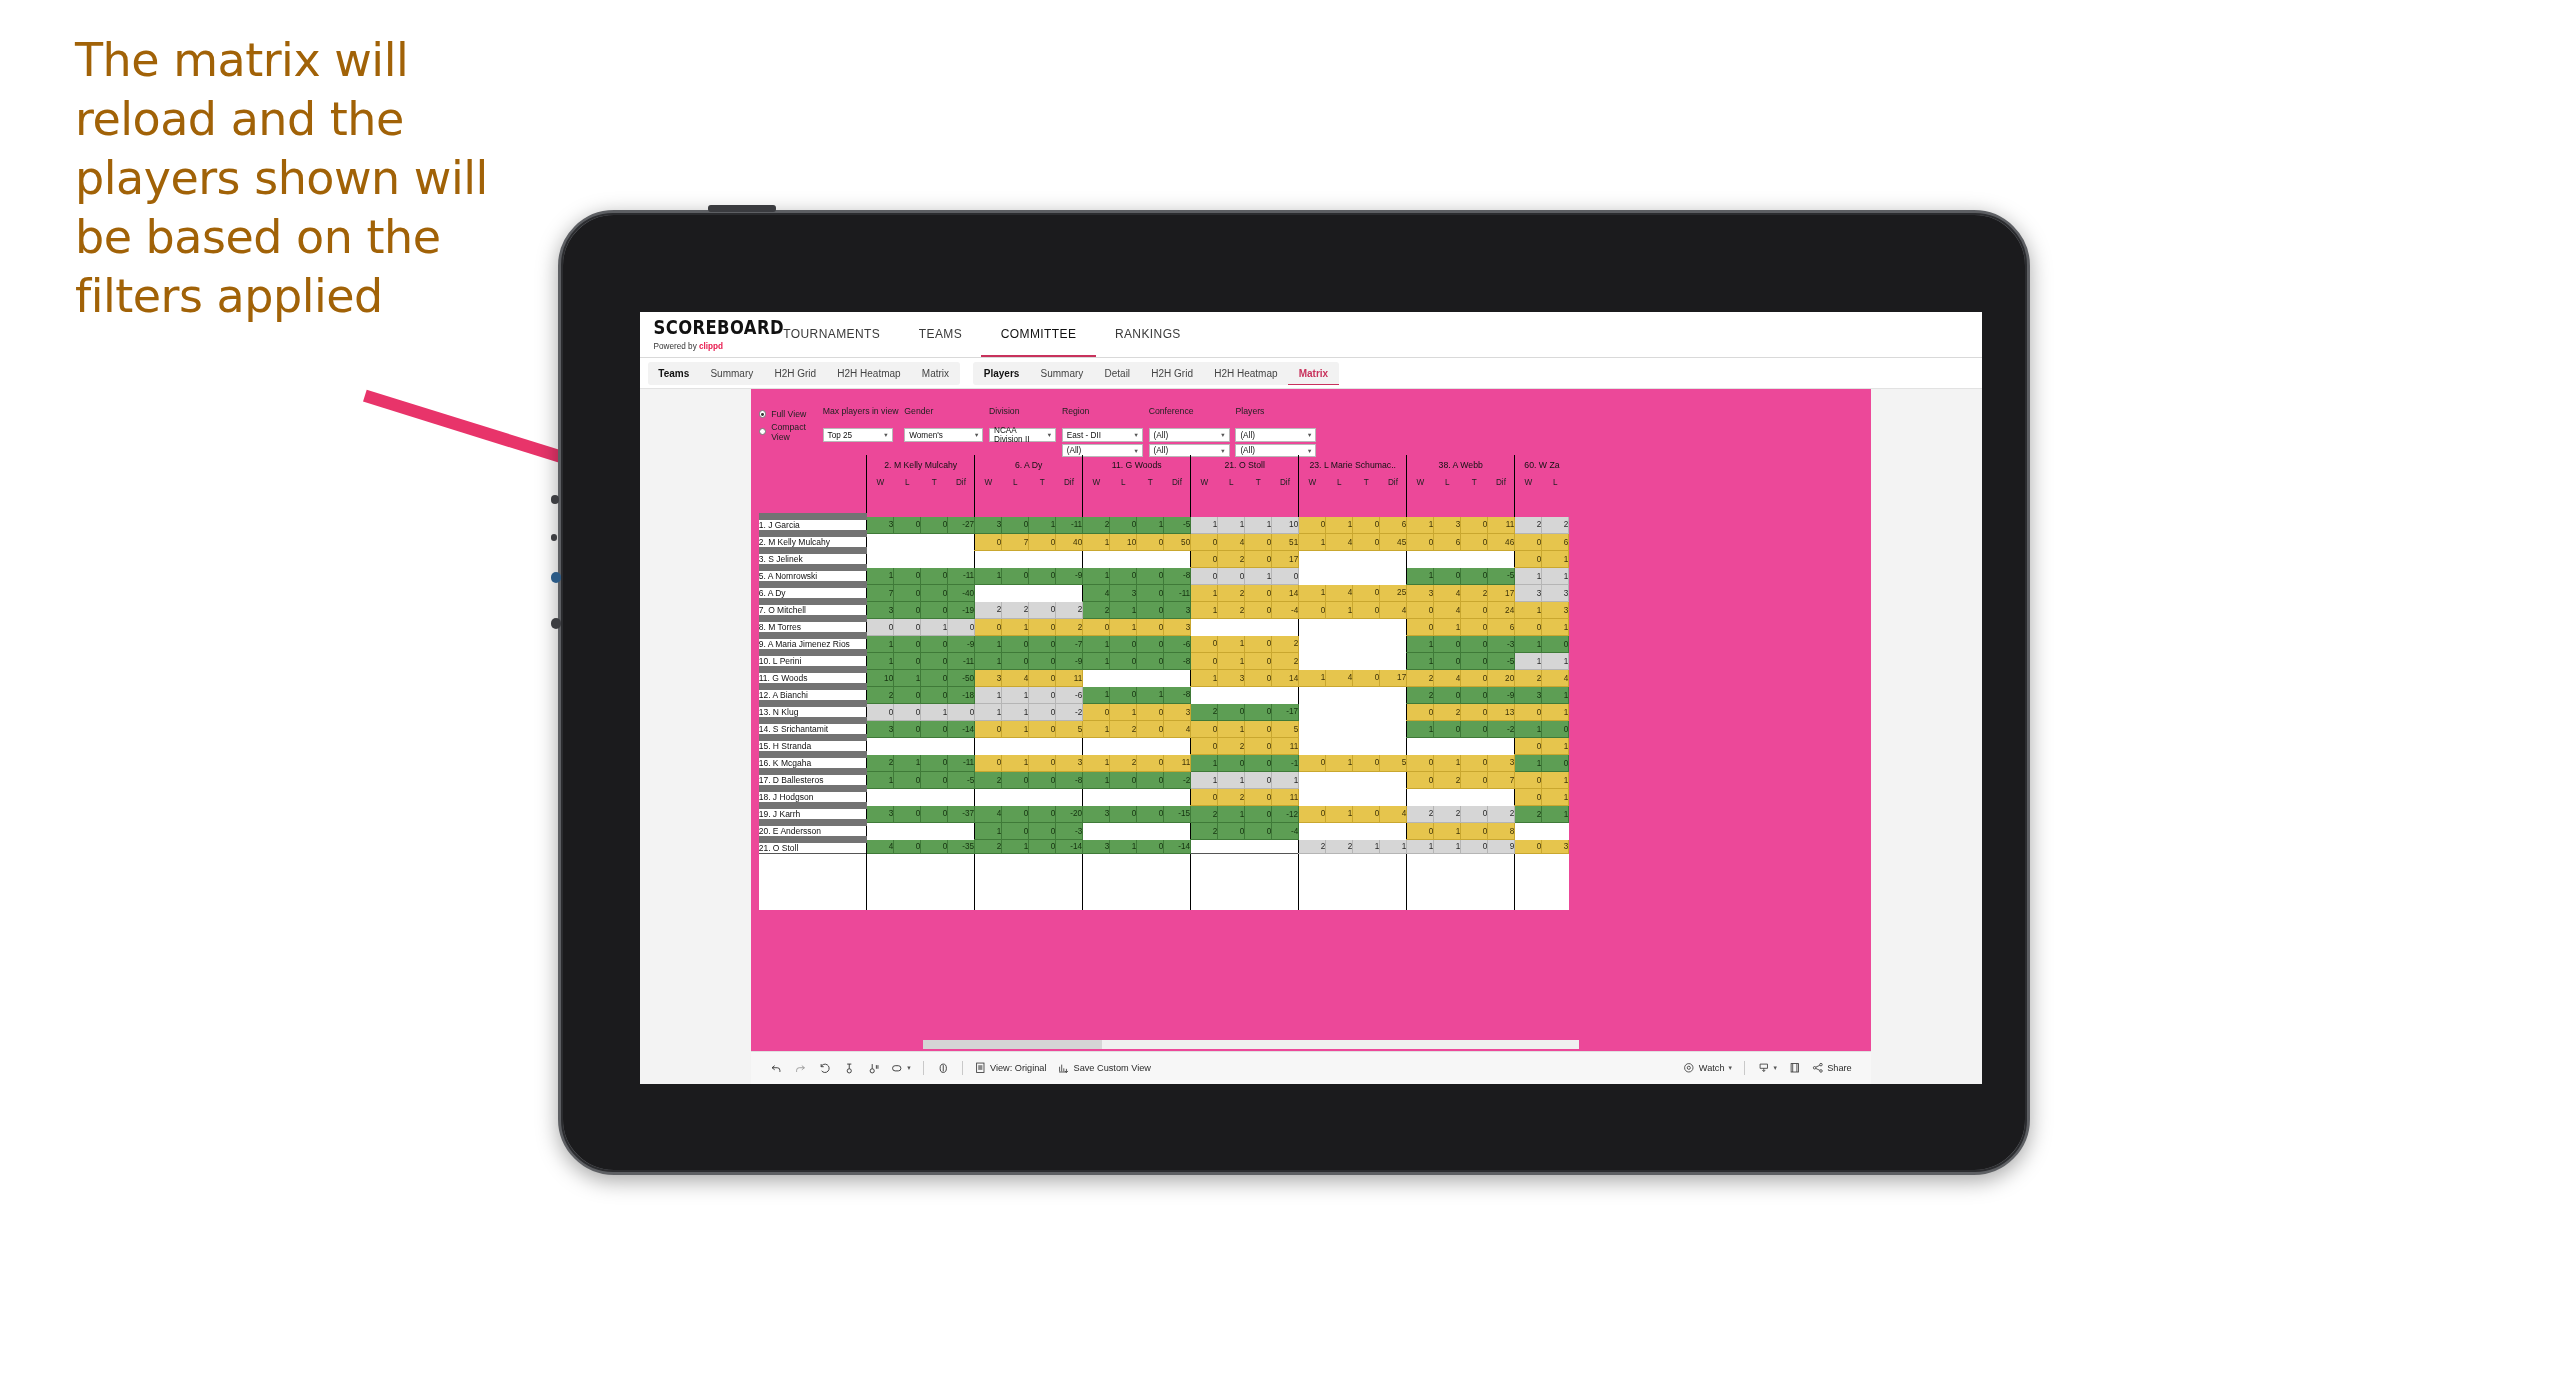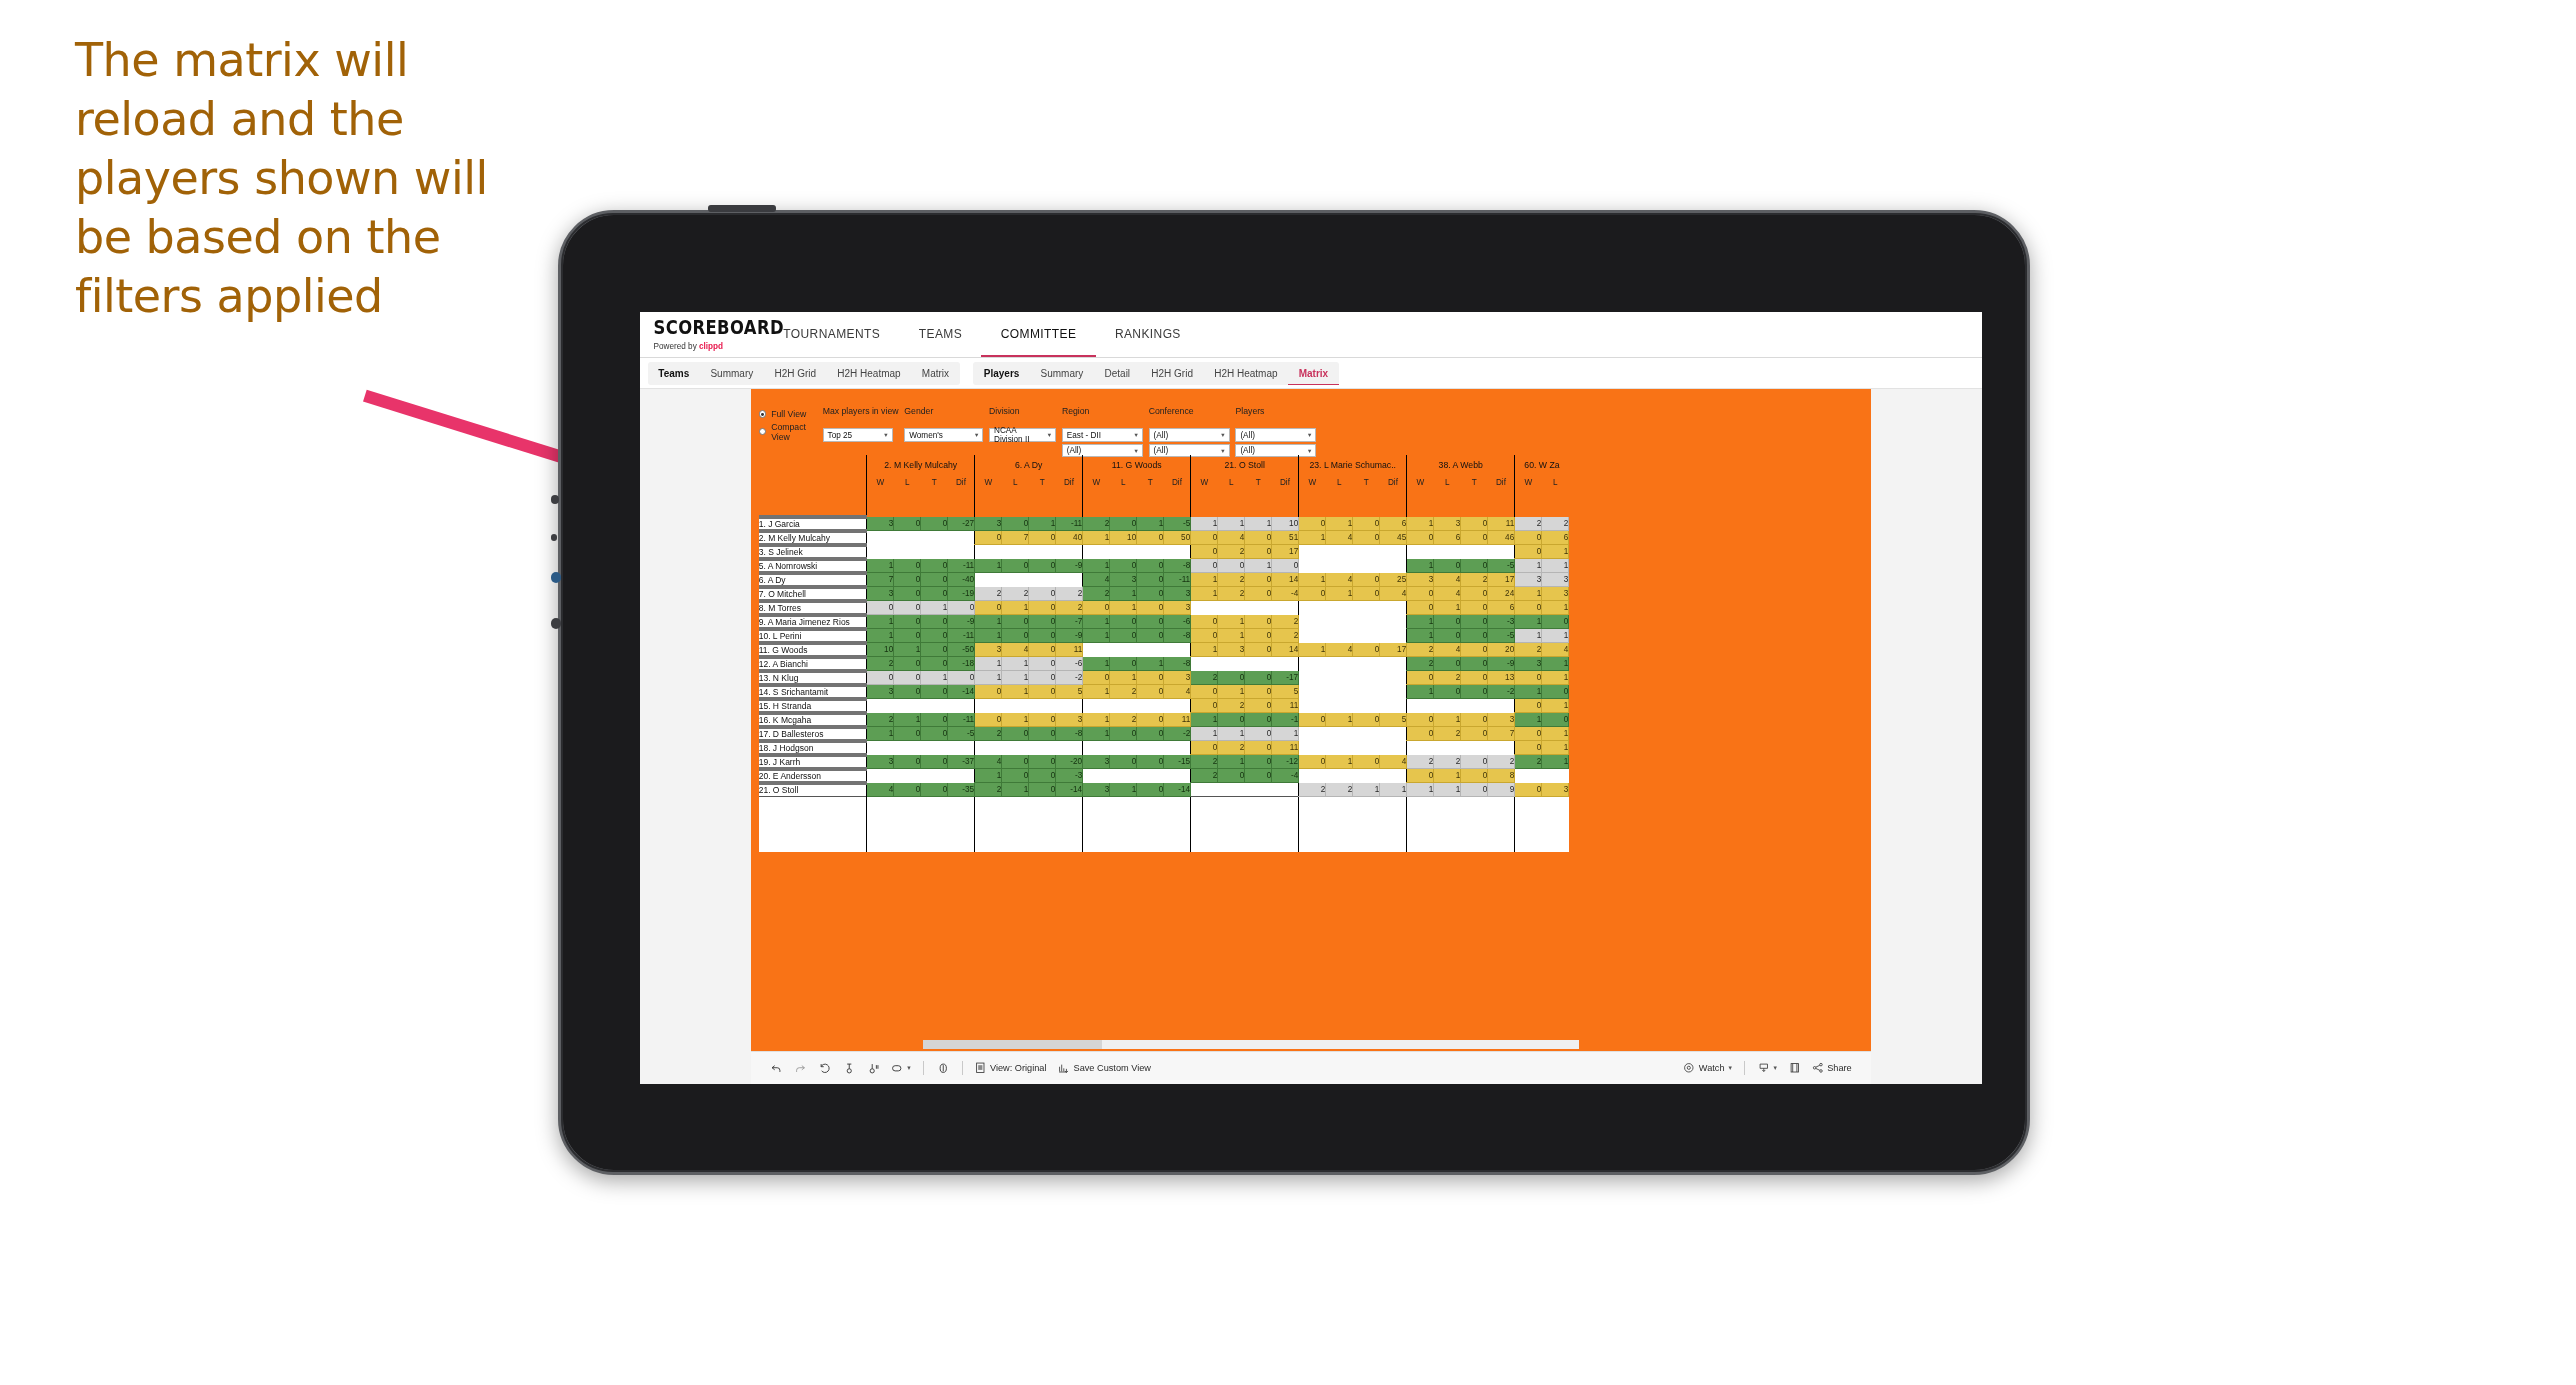--- a/index.html
+++ b/index.html
@@ -93,21 +93,21 @@
 
   
   #viz {
     position:relative;
     height: calc(772px - 46px - 31px);
     background:#f3f3f3;
     padding-top:0;
   }
   #sheet {
     position:absolute; left:111px; top:0; right:111px; bottom:33px;
-    background:#f97316;
+    background:#ec4899;
   }
 
   
   #filters {
     position:absolute; left:7.7px; top:17.4px;
     display:flex; align-items:flex-start; gap:0;
     font-size:8.7px; color:#222;
   }
   .radio-col { width:64px; padding-top:1px; }
   .radio-row { display:flex; align-items:center; gap:4.8px; height:13.5px; }
@@ -151,21 +151,21 @@
     height:17.4px; font-size:8.2px; color:#222; text-align:center;
     font-weight:normal;
   }
   .hdr-sub.gl { border-left:1.5px solid #000; }
   .hdr-spacer { height:25px; border-left:1.5px solid #000; }
   .hdr-spacer.blank { border-left:none; }
   .corner { border:none; }
   .rowname {
     height:13.6px; font-size:8.5px; color:#111; text-align:left;
     padding-left:3.9px; white-space:nowrap; overflow:hidden;
-    border-top:4px solid #737373; background:#fff;
+    border-top:7px solid #737373; background:#fff;
     border-right:1.5px solid #000;
   }
   td.cell {
     height:13.6px; font-size:8.2px; text-align:right; padding-right:2.9px;
     color:#1d1d1d; border-top:1px solid #fff;
   }
   td.cell.gl { border-left:1.5px solid #000; }
   td.cell.empty { background:#ffffff; border-top:1px solid transparent; }
   td.cell.g { background:#5d9e54; border:1px solid #3f7a38; border-width:0 1px 1px 0; color:#14310f;}
   td.cell.y { background:#e6c54d; border:1px solid #c9a72f; border-width:0 1px 1px 0; color:#3d3208;}

